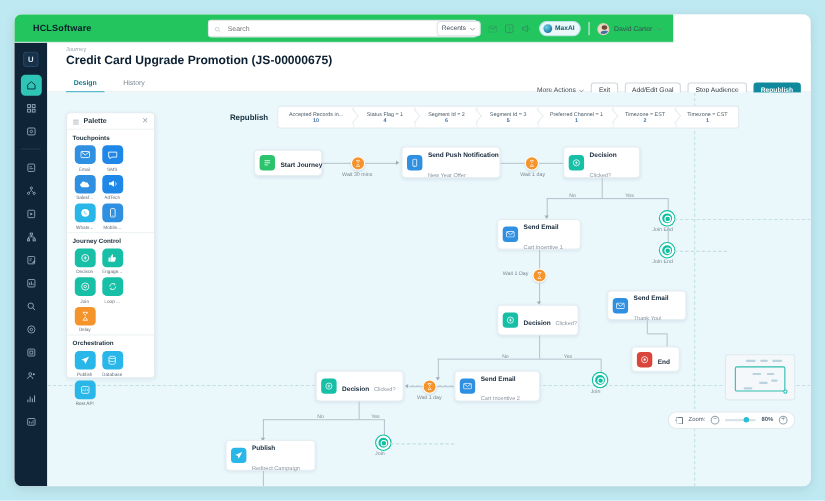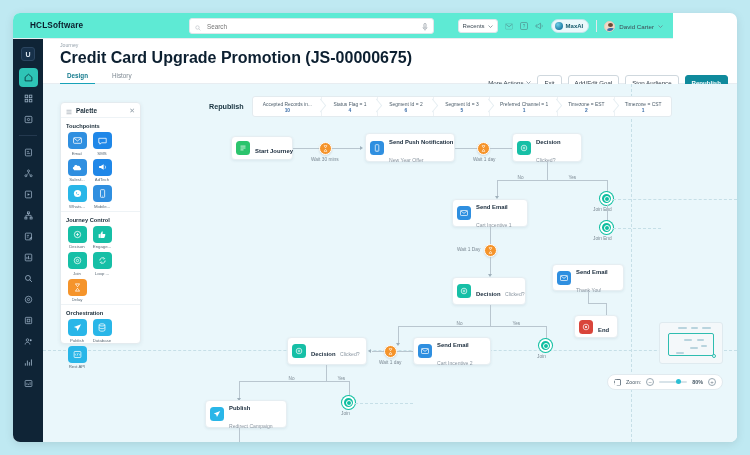--- a/index.html
+++ b/index.html
@@ -11,22 +11,22 @@
     -webkit-font-smoothing:antialiased;
   }
   .app {
     position:absolute; left:13px; top:13px; width:724px; height:429px;
     background:#ffffff; border-radius:7px; overflow:hidden;
     box-shadow:0 2px 10px rgba(0,0,0,.10);
   }
 
   
   .topbar {
-    position:absolute; left:0; top:0; width:660px; height:26px;
-    background:#5eead4; border-bottom:1px solid #e8edf1;
+    position:absolute; left:0; top:0; width:599px; height:26px;
+    background:#22c55e; border-bottom:1px solid #e8edf1;
     display:flex; align-items:center;
   }
   .brand {
     margin-left:17px; font-size:8.2px; font-weight:bold; color:#0a1b2a;
     letter-spacing:.02em; white-space:nowrap;
   }
   .brand .sw { font-weight:bold; }
   .searchwrap {
     position:absolute; left:176px; top:5px; width:245px; height:16px;
     border:1px solid #dfe5ea; border-radius:3px; background:#fff;
@@ -85,21 +85,21 @@
     color:#9fb5c9;
   }
   .rail-item.active { background:#2ec4b6; color:#06323a; }
 
   
   .subhdr {
     position:absolute; left:30px; top:26px; width:694px; height:28px;
     background:#fff;
   }
   .jlabel { position:absolute; left:17px; top:3px; font-size:5.2px; color:#97a3ad; }
-  .jtitle { position:absolute; left:17px; top:10px; font-size:16px; color:#0c1f30; font-weight:bold; }
+  .jtitle { position:absolute; left:17px; top:10px; font-size:11px; color:#0c1f30; font-weight:bold; }
 
   .tabsrow {
     position:absolute; left:30px; top:54px; width:694px; height:17px;
     background:#fff; border-bottom:1px solid #e8edf1;
   }
   .tab {
     position:absolute; top:0; height:17px; font-size:6.3px; color:#7d8892;
     display:flex; align-items:center; justify-content:center; padding:0 7px;
   }
   .tab.active { color:#137a8c; font-weight:bold; border-bottom:1.6px solid #17a2b8; }

